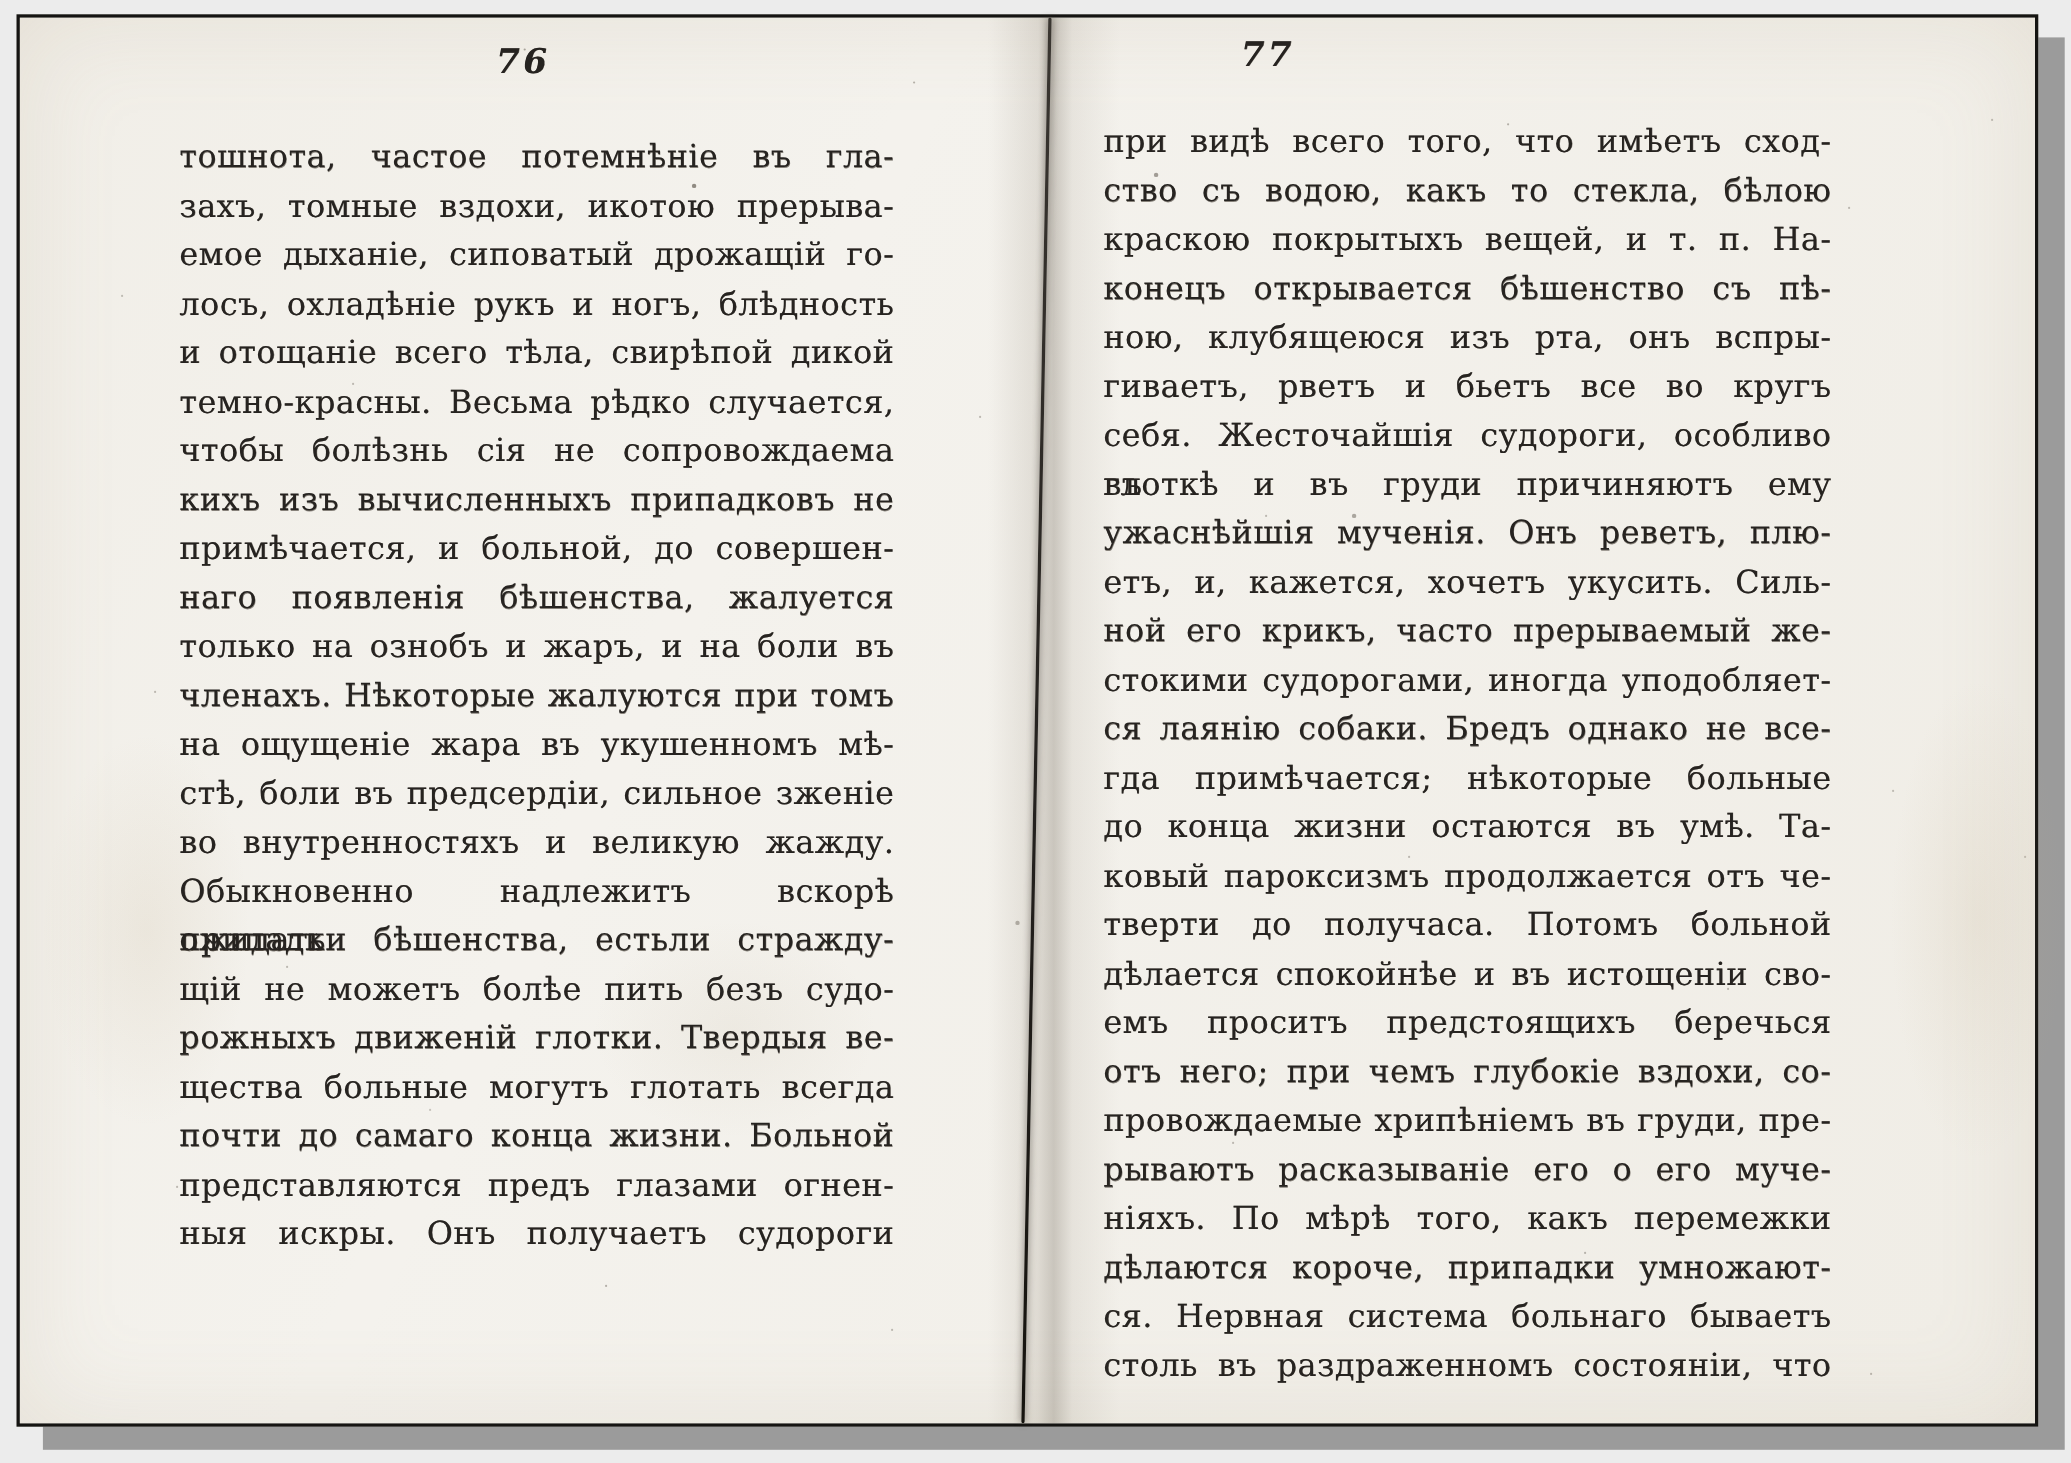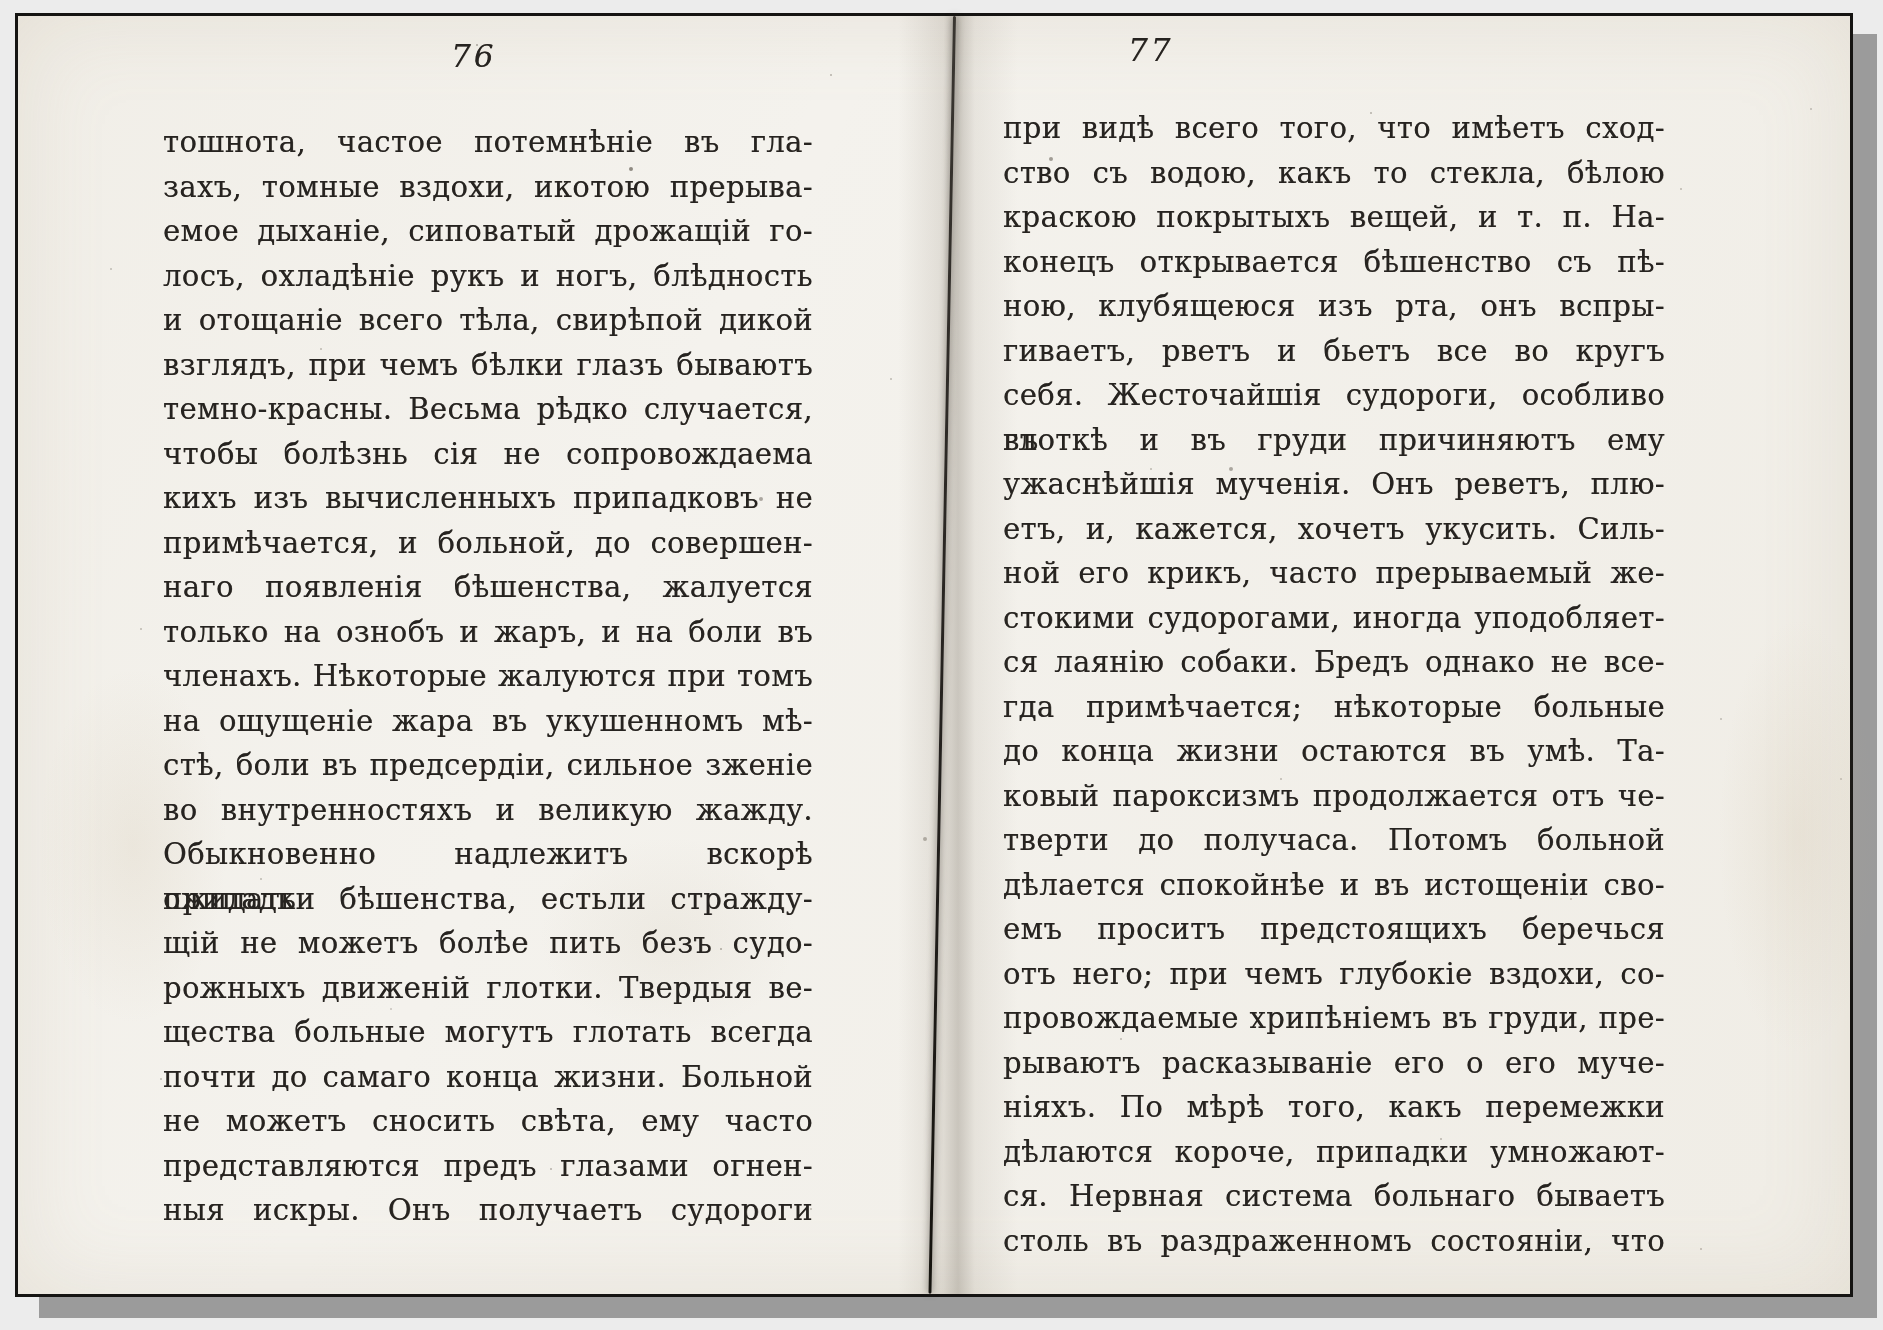--- a/index.html
+++ b/index.html
@@ -52,20 +52,21 @@
     text-align: justify; text-align-last: justify;
     text-shadow: 0.3px 0.3px 0.5px rgba(45,38,30,0.55);
     white-space: normal; overflow:visible;
   }
 
   .folio {
     position:absolute;
     font-size:31px; font-style:italic; letter-spacing:3px;
     color: var(--ink, #262320);
     text-shadow: 0.4px 0.4px 0.6px rgba(45,38,30,0.6);
+    font-weight: bold;
   }
   .folio-left  { left:433px; top:22px; }
   .folio-right { left:1110px; top:16px; }
 
   
   .specks {
     position:absolute; left:0; top:0; width:2px; height:2px; border-radius:50%;
     pointer-events:none;
     box-shadow:
       612px 152px 0 1px rgba(62,54,44,0.55),
@@ -123,38 +124,36 @@
 
     <div class="folio folio-right">77</div>
 
     <div class="page page-left">
       <div class="text-block">
           <div class="text-line">тошнота, частое потемнѣніе въ гла-</div>
           <div class="text-line">захъ, томные вздохи, икотою прерыва-</div>
           <div class="text-line">емое дыханіе, сиповатый дрожащій го-</div>
           <div class="text-line">лосъ, охладѣніе рукъ и ногъ, блѣдность</div>
           <div class="text-line">и отощаніе всего тѣла, свирѣпой дикой</div>
-          <div class="text-line">взглядъ, при чемъ бѣлки глазъ бываютъ</div>
           <div class="text-line">темно-красны. Весьма рѣдко случается,</div>
           <div class="text-line">чтобы болѣзнь сія не сопровождаема</div>
           <div class="text-line">кихъ изъ вычисленныхъ припадковъ не</div>
           <div class="text-line">примѣчается, и больной, до совершен-</div>
           <div class="text-line">наго появленія бѣшенства, жалуется</div>
           <div class="text-line">только на ознобъ и жаръ, и на боли въ</div>
           <div class="text-line">членахъ. Нѣкоторые жалуются при томъ</div>
           <div class="text-line">на ощущеніе жара въ укушенномъ мѣ-</div>
           <div class="text-line">стѣ, боли въ предсердіи, сильное зженіе</div>
           <div class="text-line">во внутренностяхъ и великую жажду.</div>
           <div class="text-line">Обыкновенно надлежитъ вскорѣ ожидать</div>
           <div class="text-line">припадки бѣшенства, естьли стражду-</div>
           <div class="text-line">щій не можетъ болѣе пить безъ судо-</div>
           <div class="text-line">рожныхъ движеній глотки. Твердыя ве-</div>
           <div class="text-line">щества больные могутъ глотать всегда</div>
           <div class="text-line">почти до самаго конца жизни. Больной</div>
-          <div class="text-line">не можетъ сносить свѣта, ему часто</div>
           <div class="text-line">представляются предъ глазами огнен-</div>
           <div class="text-line">ныя искры. Онъ получаетъ судороги</div>
         </div>
     </div>
 
     <div class="page page-right">
       <div class="text-block">
           <div class="text-line">при видѣ всего того, что имѣетъ сход-</div>
           <div class="text-line">ство съ водою, какъ то стекла, бѣлою</div>
           <div class="text-line">краскою покрытыхъ вещей, и т. п. На-</div>

